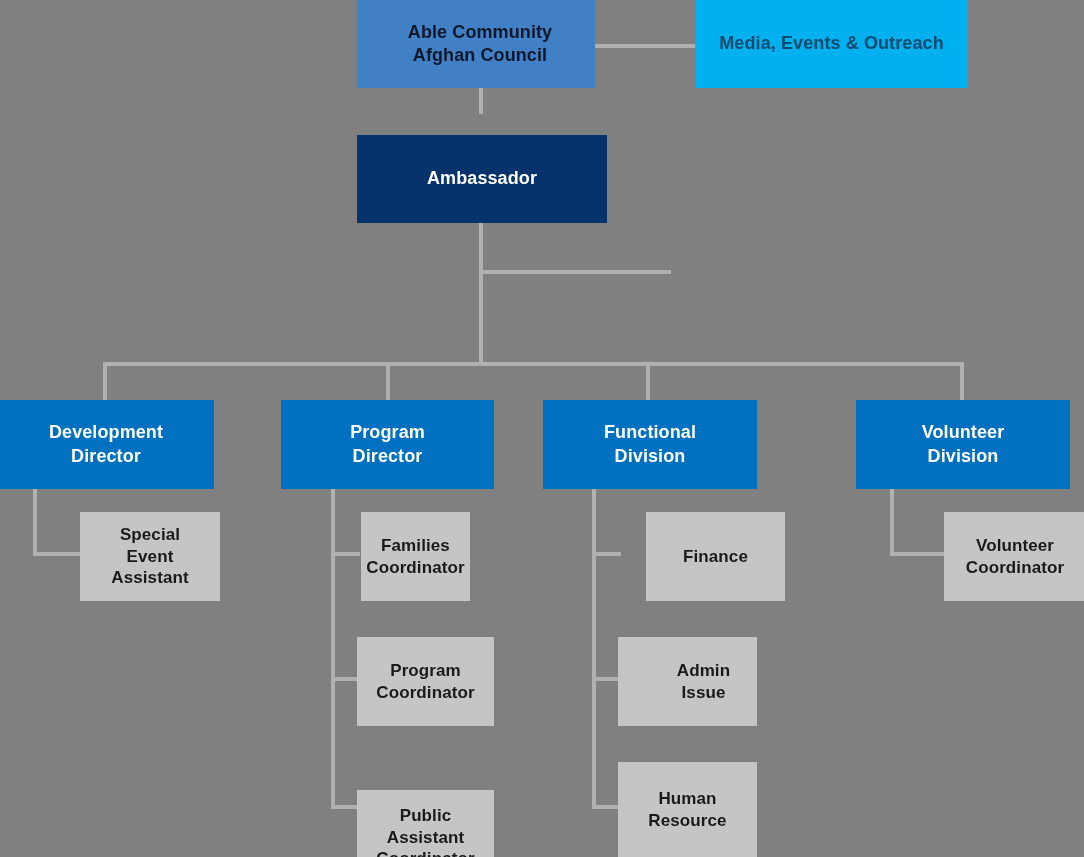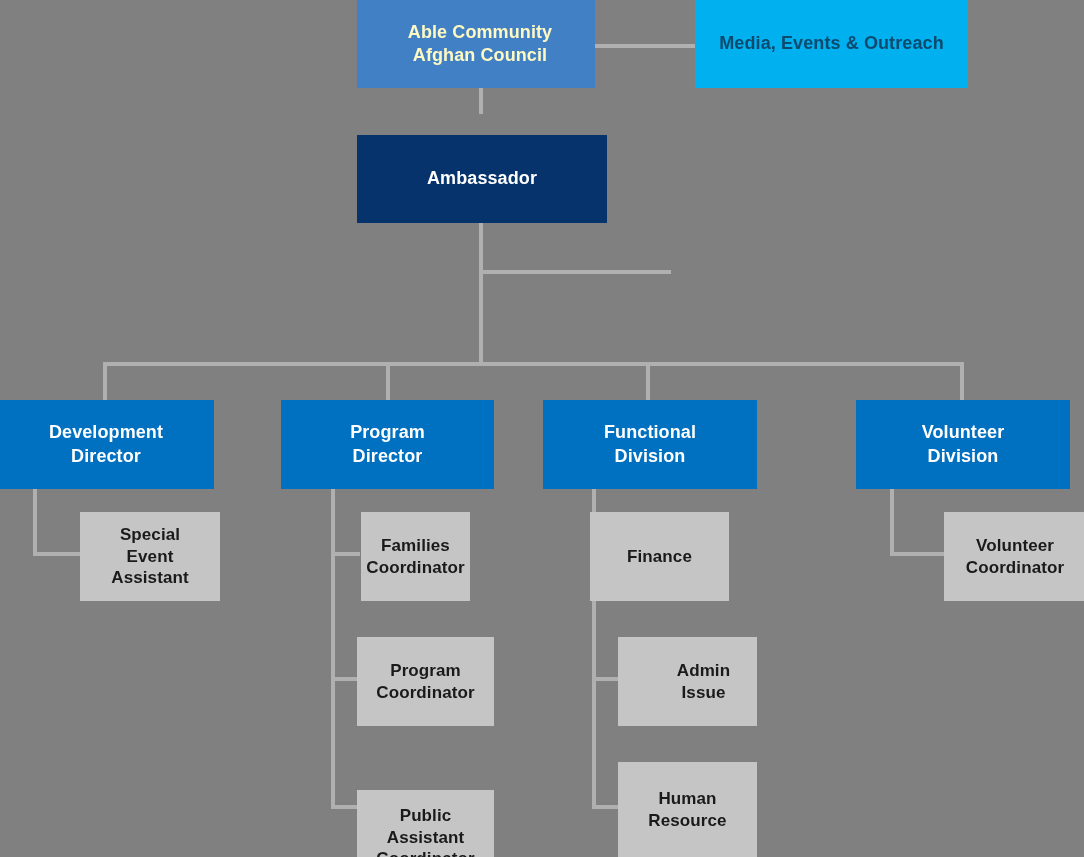--- a/index.html
+++ b/index.html
@@ -21,21 +21,21 @@
     align-items:center;
     justify-content:center;
     text-align:center;
     font-weight:bold;
     line-height:1.28;
     z-index:3;
     white-space:pre-line;
     letter-spacing:0.1px;
   }
   .node.root{
-    background:#4180c4;color:#fef9c3;font-size:18px;padding-left:8px;
+    background:#4180c4;color:#0f172a;font-size:18px;padding-left:8px;
   }
   .node.ambassador{
     background:#06336b;color:#ffffff;font-size:18px;margin-top:23px;
   }
   .node.cyan{
     background:#00b0ef;color:#0c4a6e;font-size:18px;
   }
   .node.division{
     background:#0070c0;color:#ffffff;font-size:18px;
   }
@@ -111,21 +111,21 @@
   <div class="node leaf" style="left:361px;top:512px;width:109px;height:89px;">Families
 Coordinator</div>
 
   <div class="node leaf" style="left:357px;top:637px;width:137px;height:89px;">Program
 Coordinator</div>
 
   <div class="node leaf" style="left:357px;top:762px;width:137px;height:95px;margin-top:28px;">Public
 Assistant
 Coordinator</div>
 
-  <div class="node leaf" style="left:590px;top:512px;width:139px;height:89px;">Finance</div>
+  <div class="node leaf" style="left:646px;top:512px;width:139px;height:89px;">Finance</div>
 
   <div class="node leaf" style="left:618px;top:637px;width:139px;height:89px;padding-left:32px;">Admin
 Issue</div>
 
   <div class="node leaf" style="left:618px;top:762px;width:139px;height:95px;">Human
 Resource</div>
 
   <div class="node leaf" style="left:944px;top:512px;width:142px;height:89px;">Volunteer
 Coordinator</div>
 

